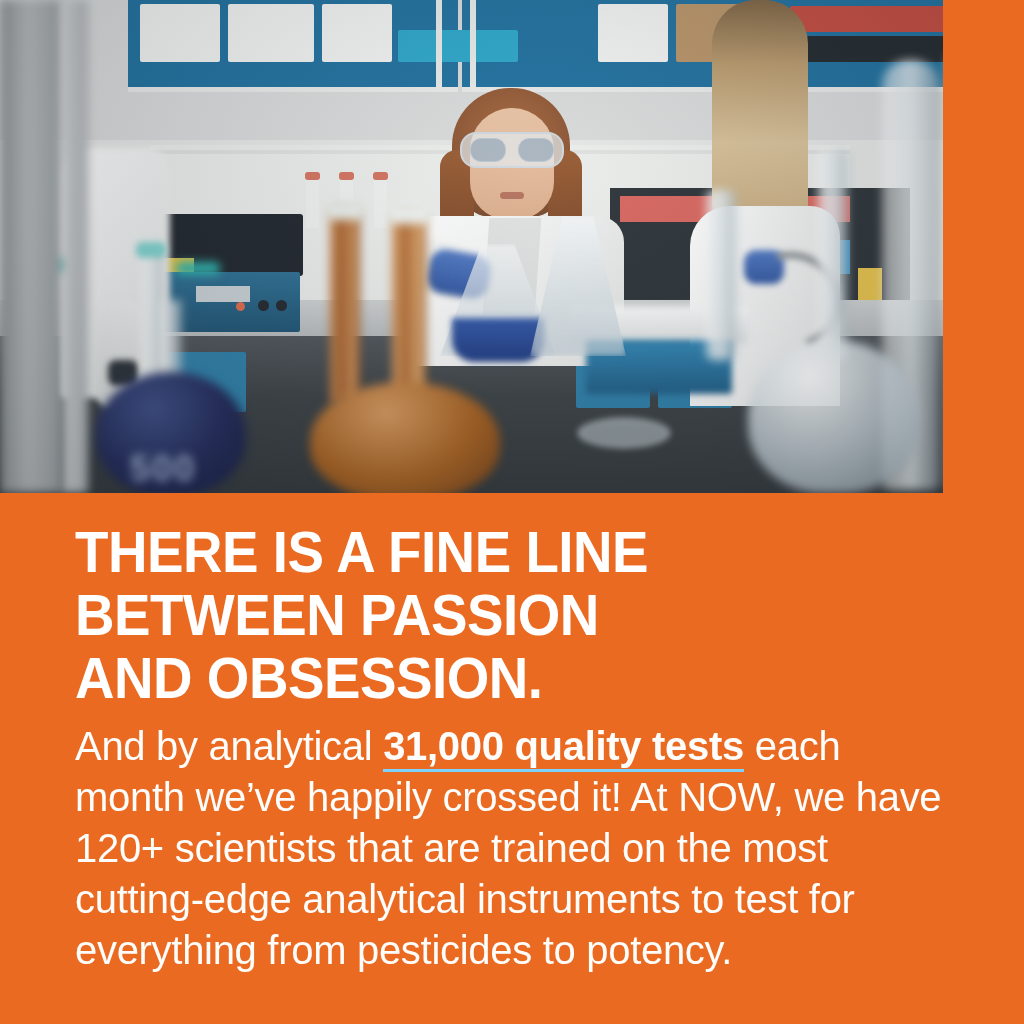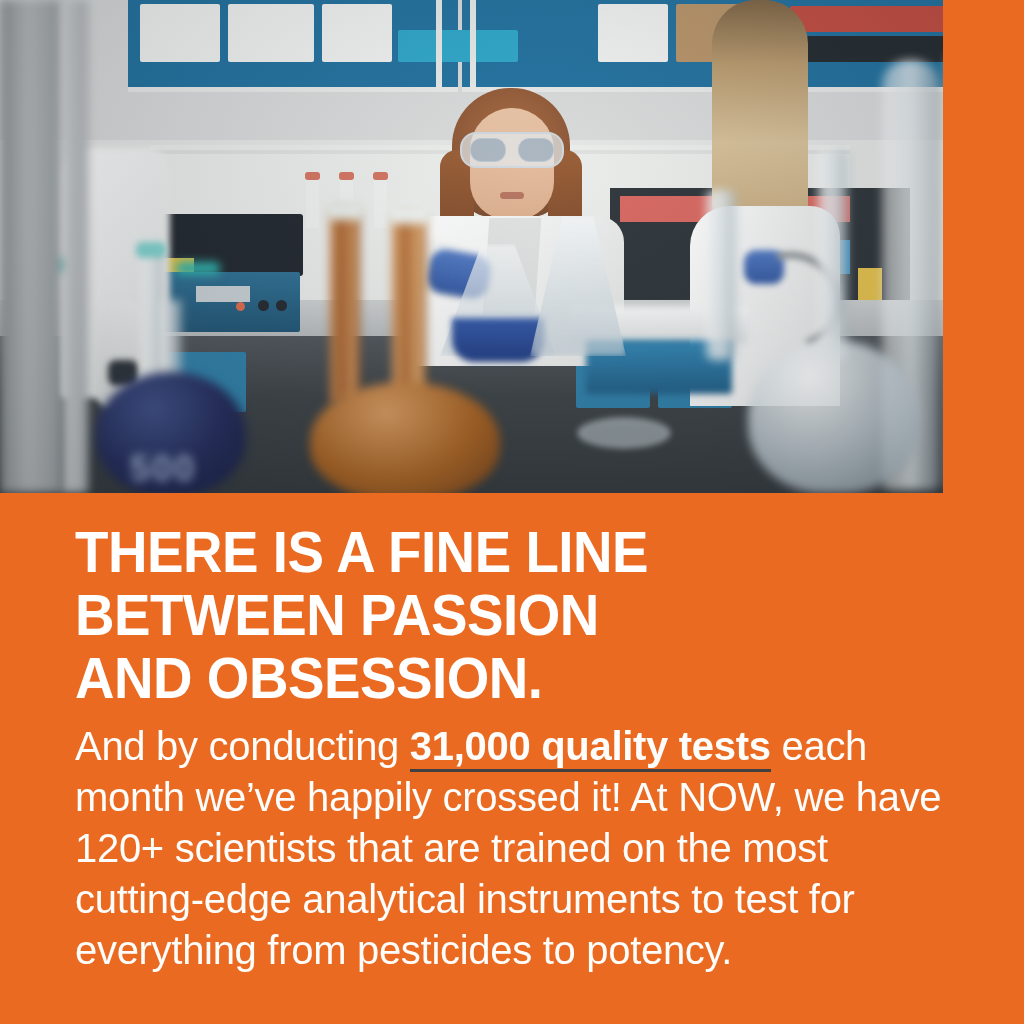--- a/index.html
+++ b/index.html
@@ -274,21 +274,21 @@
   #headline .hl-line { display:block; white-space:nowrap; }
 
   #body {
     position:absolute; left:75px; top:228px; width:880px;
     font-family:"Liberation Sans", sans-serif;
     font-weight:400; font-size:40px; line-height:51px;
     color:#fdfdfc; letter-spacing:-0.3px;
   }
   .emph {
     font-weight:700;
-    border-bottom:3px solid #404040;
+    border-bottom:3px solid #7dd3fc;
     padding-bottom:1px;
   }
 </style>
 </head>
 <body>
 
 <div id="poster">
 
   <div id="photo">
 
@@ -405,17 +405,17 @@
 
   <div id="panel">
 
     <div id="headline">
       <span class="hl-line">THERE IS A FINE LINE</span>
       <span class="hl-line">BETWEEN PASSION</span>
       <span class="hl-line">AND OBSESSION.</span>
     </div>
 
     <div id="body">
-      <span>And by conducting </span><span class="emph">31,000 quality tests</span><span> each month we’ve happily crossed it! At NOW, we have 120+ scientists that are trained on the most cutting-edge analytical instruments to test for everything from pesticides to potency.</span>
+      <span>And by analytical </span><span class="emph">31,000 quality tests</span><span> each month we’ve happily crossed it! At NOW, we have 120+ scientists that are trained on the most cutting-edge analytical instruments to test for everything from pesticides to potency.</span>
     </div>
 
   </div>
 </div>
 
 </body></html>

